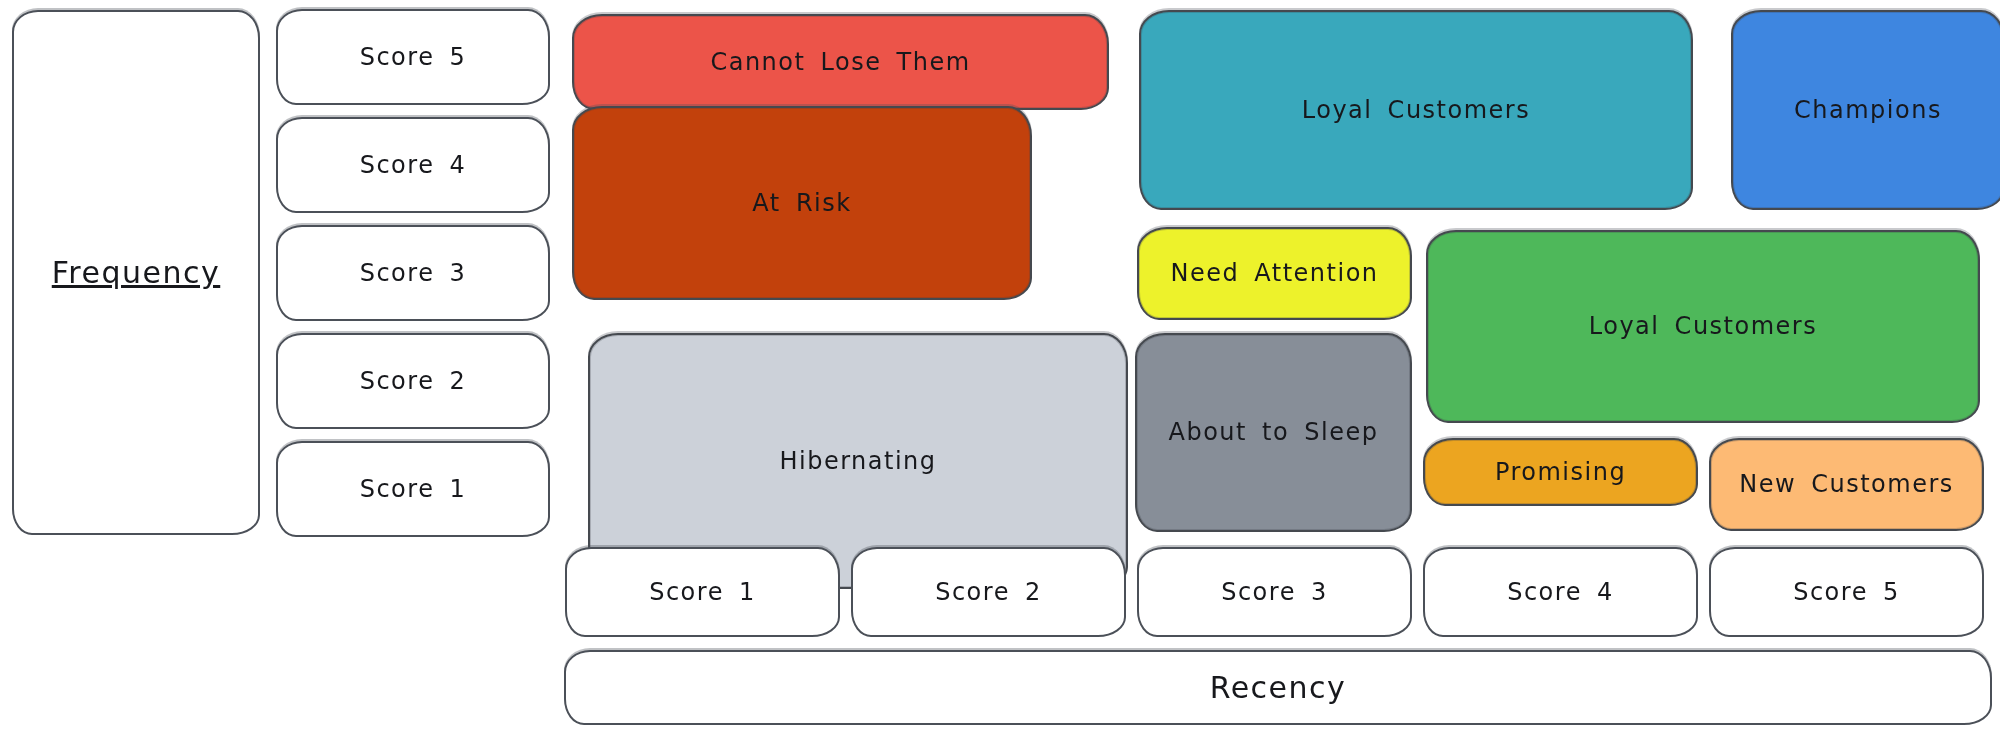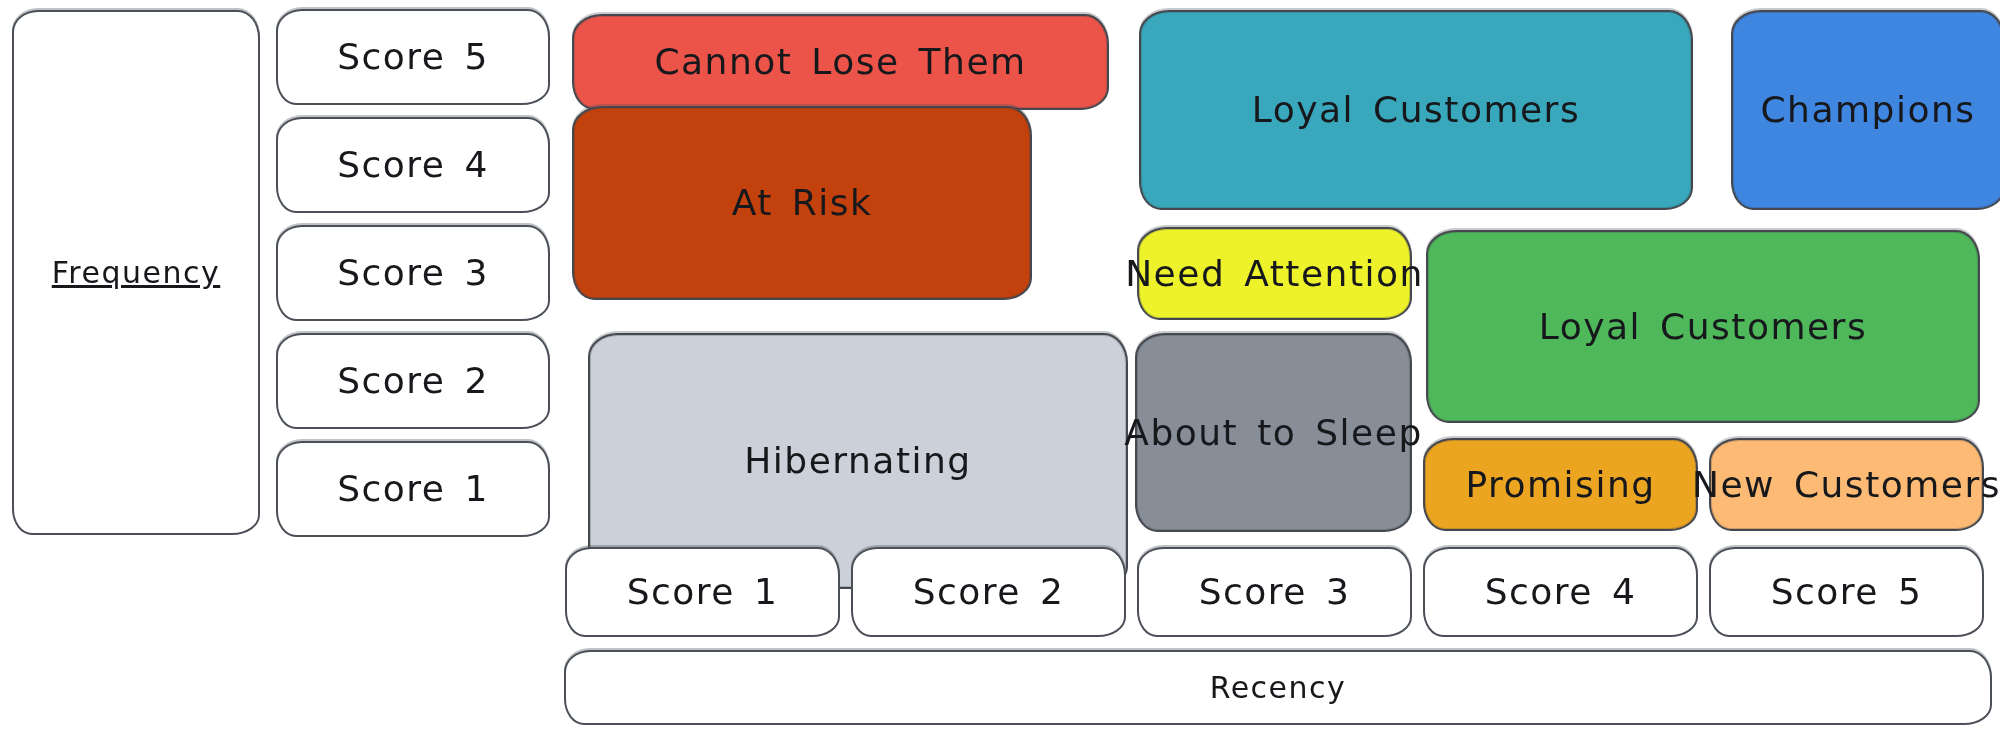--- a/index.html
+++ b/index.html
@@ -17,21 +17,21 @@
     overflow: hidden;
   }
   .box {
     position: absolute;
     display: flex;
     align-items: center;
     justify-content: center;
     box-sizing: border-box;
     border: 2.5px solid #45494f;
     text-align: center;
-    font-size: 36px;
+    font-size: 24px;
     letter-spacing: 1.5px;
     word-spacing: 6px;
     line-height: 1.1;
     white-space: nowrap;
   }
   
   .white-box {
     background: #ffffff;
     border-color: #4b5058;
     border-width: 2px;
@@ -66,21 +66,21 @@
   <div class="box seg-box" style="left: 1139px; top: 10px; width: 554px; height: 200px; background-color: rgb(57, 168, 188);">Loyal Customers</div>
 
   <div class="box seg-box" style="left: 1709px; top: 10px; width: 274px; height: 200px; background-color: rgb(62, 134, 224); margin-left: 22px;">Champions</div>
 
   <div class="box seg-box" style="left: 1137px; top: 227px; width: 275px; height: 93px; background-color: rgb(237, 242, 43);">Need Attention</div>
 
   <div class="box seg-box" style="left: 1135px; top: 333px; width: 277px; height: 199px; background-color: rgb(135, 142, 152);">About to Sleep</div>
 
   <div class="box seg-box" style="left: 1426px; top: 230px; width: 554px; height: 193px; background-color: rgb(78, 184, 90);">Loyal Customers</div>
 
-  <div class="box seg-box" style="left: 1423px; top: 438px; width: 275px; height: 93px; background-color: rgb(236, 165, 32);">Promising</div>
+  <div class="box seg-box" style="left: 1423px; top: 438px; width: 275px; height: 68px; background-color: rgb(236, 165, 32);">Promising</div>
 
   <div class="box seg-box" style="left: 1709px; top: 438px; width: 275px; height: 93px; background-color: #fdba74;">New Customers</div>
 
   <div class="box white-box" style="left:565px;  top:547px; width:275px; height:90px;">Score 1</div>
   <div class="box white-box" style="left:851px;  top:547px; width:275px; height:90px;">Score 2</div>
   <div class="box white-box" style="left:1137px; top:547px; width:275px; height:90px;">Score 3</div>
   <div class="box white-box" style="left:1423px; top:547px; width:275px; height:90px;">Score 4</div>
   <div class="box white-box" style="left:1709px; top:547px; width:275px; height:90px;">Score 5</div>
 
   <div class="box white-box axis-label" style="left:564px; top:650px; width:1428px; height:75px;">Recency</div>

